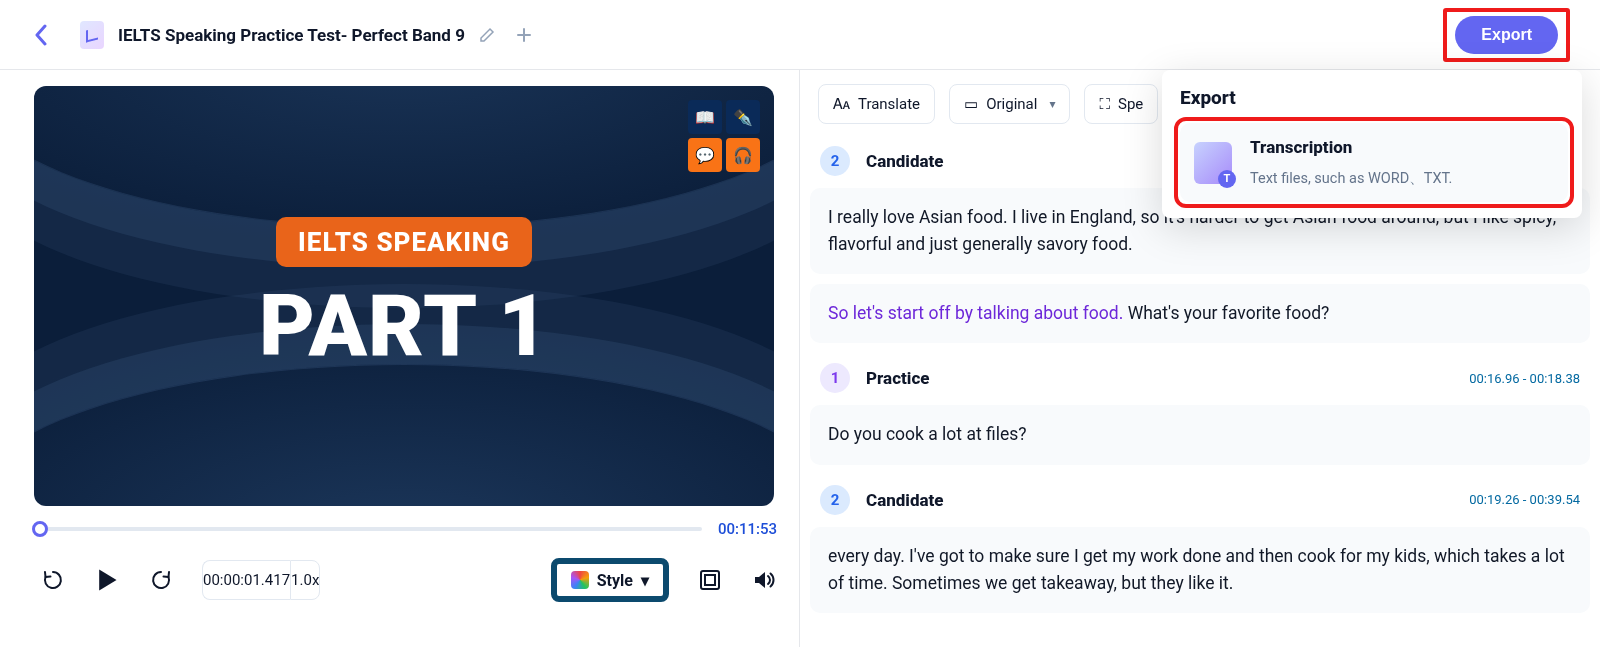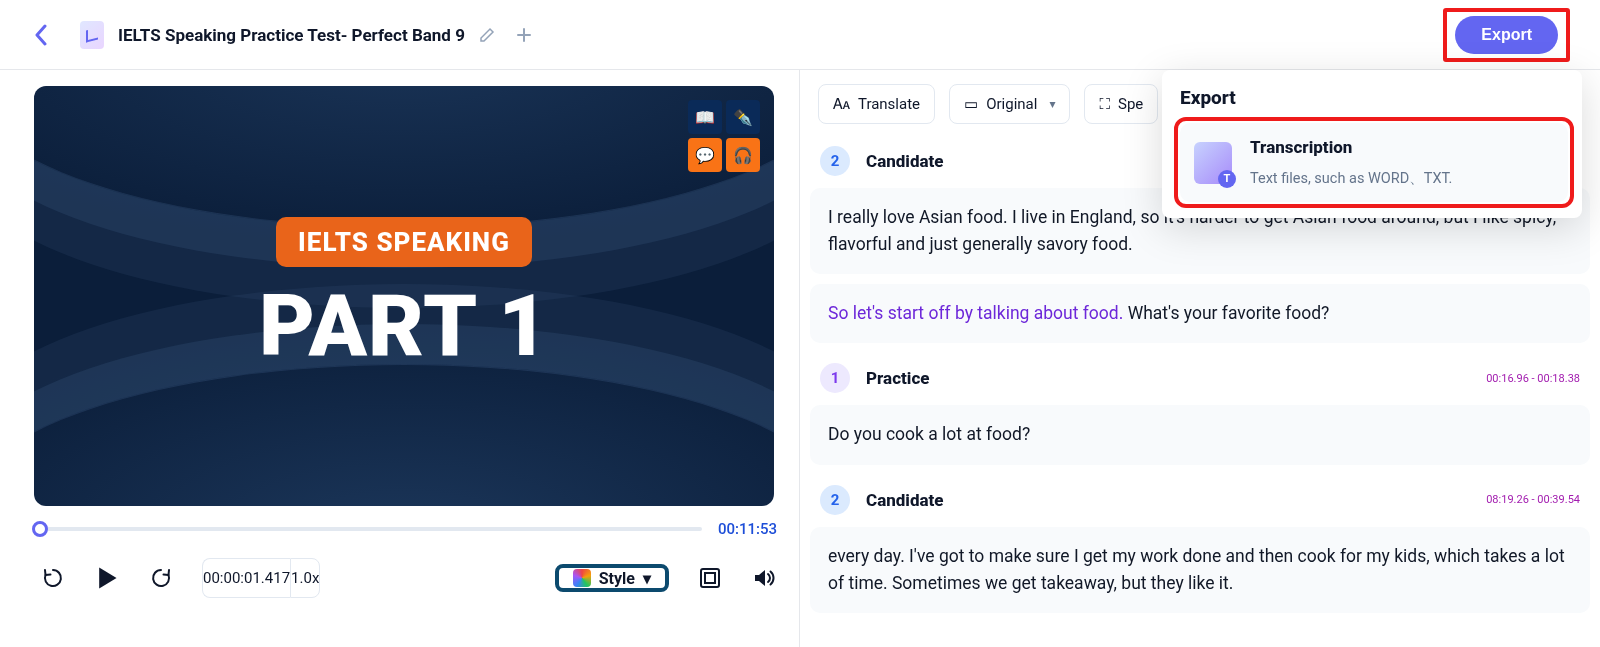--- a/index.html
+++ b/index.html
@@ -85,21 +85,21 @@
   .ctrl-row { display:flex; align-items:center; margin-top:20px; gap:28px; }
   .icon-btn { width:26px; height:26px; display:flex; align-items:center; justify-content:center; cursor:pointer; color:#0f172a;}
   .play-btn svg { width:30px; height:30px; }
   .time-pill, .rate-pill {
     height:40px; border:1px solid #e2e8f0; border-radius:8px; display:flex; align-items:center; padding:0 0; font-size:15px;
   }
   .pill-group { display:flex; }
   .pill-group .time-pill { border-top-right-radius:0; border-bottom-right-radius:0; border-right:none;}
   .pill-group .rate-pill { border-top-left-radius:0; border-bottom-left-radius:0;}
   .ctrl-spacer { flex:1; }
-  .style-btn { height:28px; border:4px solid #0c4a6e; border-radius:8px; display:flex; align-items:center; gap:8px; padding:0 14px; font-weight:700; cursor:pointer;}
+  .style-btn { height:44px; border:6px solid #0c4a6e; border-radius:8px; display:flex; align-items:center; gap:8px; padding:0 14px; font-weight:700; cursor:pointer;}
   .style-swatch { width:18px;height:18px; border-radius:4px; background: conic-gradient(#ef4444, #f59e0b, #22c55e, #3b82f6, #a855f7, #ef4444); }
 
   
   .toolbar {
     display:flex; align-items:center; gap:14px; padding:14px 18px 10px 18px;
   }
   .tool-pill {
     height:40px; border:1px solid #e2e8f0; border-radius:8px; background:#fff;
     display:flex; align-items:center; gap:8px; padding:0 14px; font-size:15px; cursor:pointer;
   }
@@ -107,21 +107,21 @@
 
   
   .transcript { flex:1; overflow:hidden; padding: 0 10px; }
   .speaker-row {
     display:flex; align-items:center; padding: 12px 10px; gap:16px;
   }
   .speaker-badge { width:30px;height:30px;border-radius:50%;display:flex;align-items:center;justify-content:center;font-weight:700;font-size:15px;}
   .badge-2 { background:#dbeafe; color:#2563eb;}
   .badge-1 { background:#ede9fe; color:#7c3aed;}
   .speaker-name { font-weight:800; font-size:17px;}
-  .speaker-row .ts { margin-left:auto; color:#a21caf; font-size:11px;}
+  .speaker-row .ts { margin-left:auto; color:#0369a1; font-size:13px;}
   .utterance {
     background:#f8fafc; border-radius:10px; padding:16px 18px; margin:0 0 8px 0;
     font-size:17.5px; line-height:1.55; color:#111827;
   }
   .utterance .hl { color:#6d28d9; }
   .utterance + .utterance { margin-top:10px;}
 
   
   .export-popover {
     position:absolute; top:0px; right:18px; width:420px;
@@ -273,22 +273,22 @@
           <div class="speaker-badge badge-2">2</div>
           <div class="speaker-name">Candidate</div>
         </div>
         <div class="utterance"><span>I really love Asian food. I live in England, so it's harder to get Asian food around, but I like spicy, flavorful and just generally savory food.</span></div>
         <div class="utterance"><span class="hl">So let's start off by talking about food.</span><span> What's your favorite food?</span></div>
         <div class="speaker-row">
           <div class="speaker-badge badge-1">1</div>
           <div class="speaker-name">Practice</div>
           <div class="ts">00:16.96 - 00:18.38</div>
         </div>
-        <div class="utterance"><span>Do you cook a lot at food?</span></div>
+        <div class="utterance"><span>Do you cook a lot at files?</span></div>
         <div class="speaker-row">
           <div class="speaker-badge badge-2">2</div>
           <div class="speaker-name">Candidate</div>
-          <div class="ts">08:19.26 - 00:39.54</div>
+          <div class="ts">00:19.26 - 00:39.54</div>
         </div>
         <div class="utterance"><span>every day. I've got to make sure I get my work done and then cook for my kids, which takes a lot of time. Sometimes we get takeaway, but they like it.</span></div>
       </div>
   </div>
 </div>
 
 </body></html>

